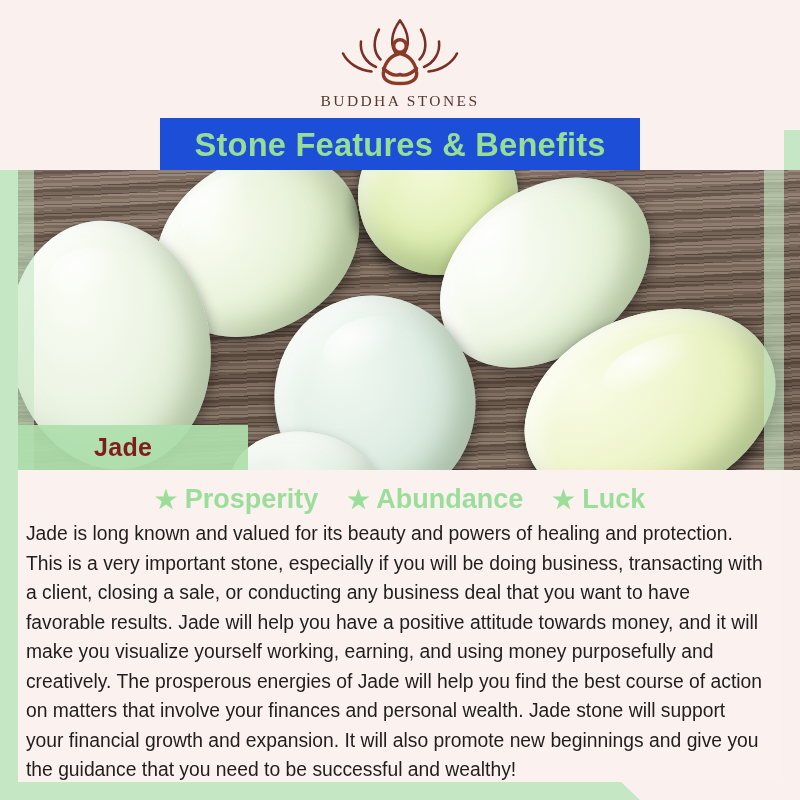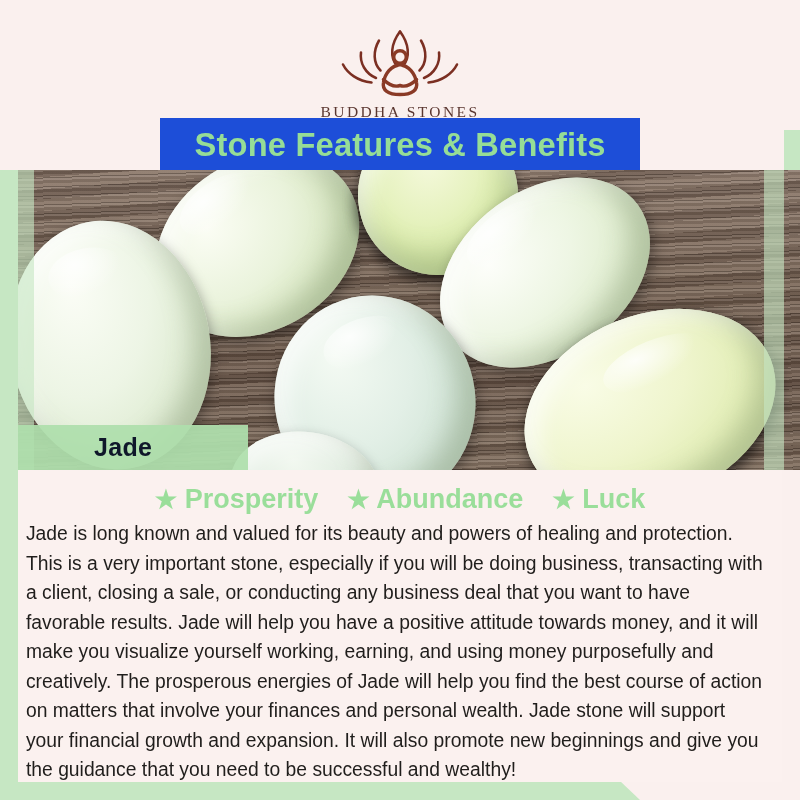--- a/index.html
+++ b/index.html
@@ -38,21 +38,21 @@
     background:#c6e7c3;
     clip-path: polygon(0 0, 600px 0, 640px 38px, 0 38px);
     z-index:2;
   }
 
   
   .logo-area{
     position:absolute; top:0; left:0; width:800px; height:130px;
     background:#faf0ee;
     display:flex; flex-direction:column; align-items:center; justify-content:flex-start;
-    padding-top:27px; box-sizing:border-box; z-index:6;
+    padding-top:16px; box-sizing:border-box; z-index:6;
   }
   .logo-mark{ width:150px; height:72px; }
   .logo-word{
     margin-top:4px;
     font-family:"Liberation Serif", serif;
     font-size:15.5px; letter-spacing:2.4px; font-weight:400;
     color:#5a3630;
   }
 
   
@@ -100,21 +100,21 @@
     background:radial-gradient(ellipse at 35% 28%, rgba(255,255,255,.85), rgba(255,255,255,0) 62%);
   }
 
   
   .jade-label{
     position:absolute; top:425px; left:18px; width:230px; height:45px;
     background:rgba(174,223,172,.93);
     display:flex; align-items:center; z-index:8;
   }
   .jade-label span{
-    color:#0f172a; font-weight:bold; font-size:25px;
+    color:#7f1d1d; font-weight:bold; font-size:25px;
     padding-left:76px; letter-spacing:.3px;
   }
 
   
   .content{
     position:absolute; top:470px; left:18px; width:764px; height:312px;
     background:#fbf1ef; z-index:5; box-sizing:border-box;
   }
   .benefits{
     text-align:center; padding-top:14px;

